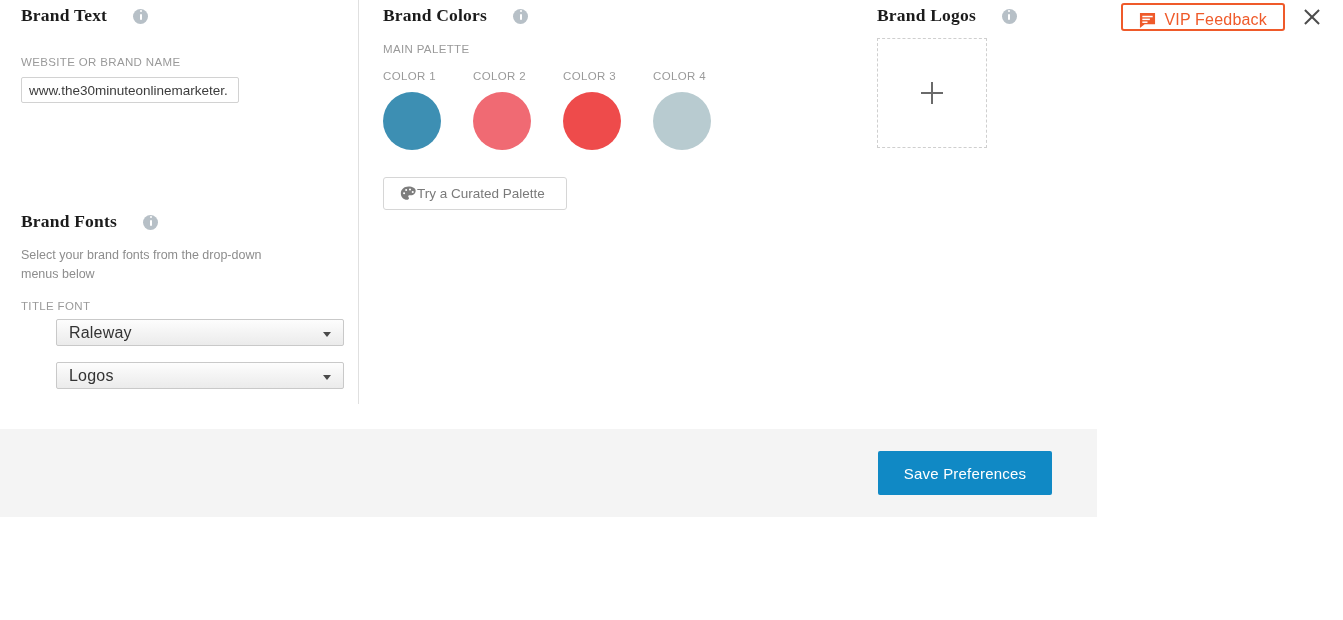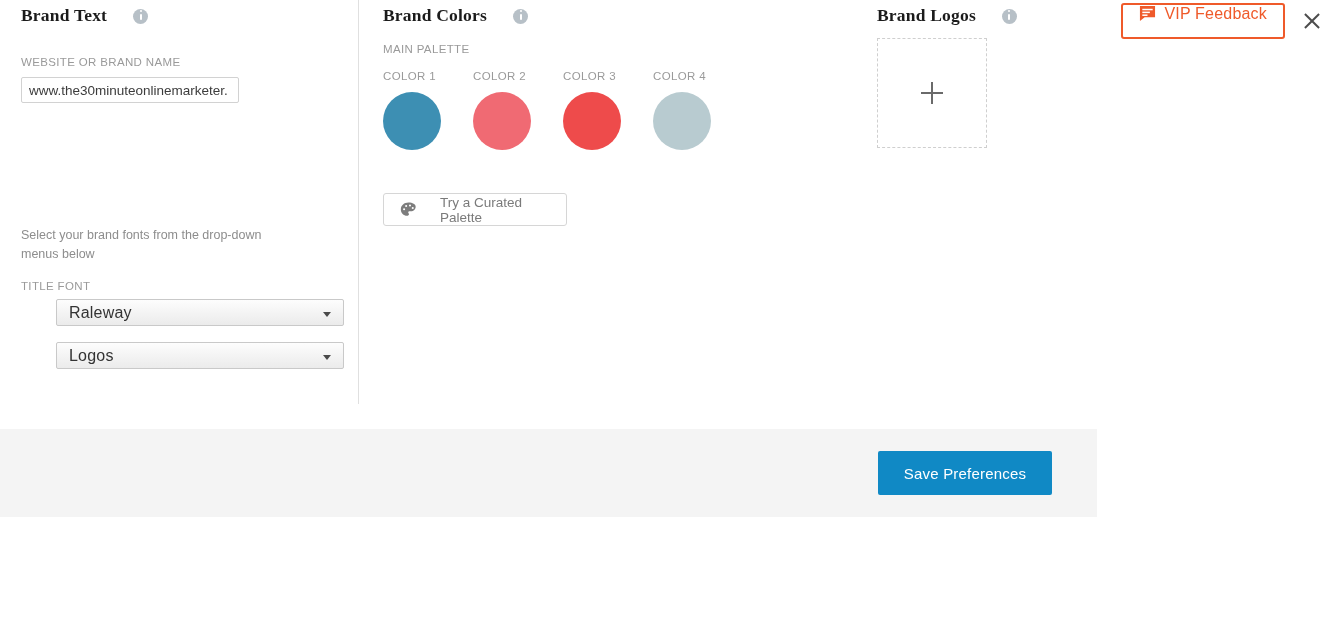--- a/index.html
+++ b/index.html
@@ -197,30 +197,30 @@
     display: block;
   }
   .swatch-dot {
     margin-top: 10px;
     width: 58px;
     height: 58px;
     border-radius: 50%;
     cursor: pointer;
   }
   .curated-btn {
-    margin-top: 43px;
+    margin-top: 27px;
     width: 184px;
     height: 33px;
     box-sizing: border-box;
     border: 1px solid #d6d6d6;
     border-radius: 3px;
     background: #ffffff;
     display: flex;
     align-items: center;
-    gap: 23px;
+    gap: 0;
     padding-left: 16px;
     cursor: pointer;
   }
   .curated-btn .label {
     font-size: 13.5px;
     color: #7a7a7a;
   }
   .palette-icon {
     width: 17px;
     height: 15px;
@@ -268,27 +268,27 @@
   
   .feedback-wrap {
     position: absolute;
     right: 18px;
     top: 3px;
     display: flex;
     align-items: center;
     gap: 14px;
   }
   .vip-btn {
-    height: 36px;
+    height: 28px;
     box-sizing: border-box;
     border: 2px solid #ef5a2a;
     border-radius: 3px;
     background: #ffffff;
     display: flex;
-    align-items: flex-start;
+    align-items: flex-end;
     gap: 8px;
     padding: 0 16px;
     cursor: pointer;
   }
   .vip-btn .label {
     font-size: 16px;
     color: #ef5a2a;
     letter-spacing: 0.2px;
   }
   .comment-icon { width: 17px; height: 17px; display: block; flex: none; }
@@ -352,20 +352,26 @@
         <span class="section-title">Brand Text</span>
         <span class="info-icon">
             <i></i>
           </span>
       </div>
       <span class="field-label">WEBSITE OR BRAND NAME</span>
       <input class="brand-name-input" type="text" value="www.the30minuteonlinemarketer." style="">
     </div>
 
     <div class="col-brand-fonts">
+      <div class="section-head">
+        <span class="section-title">Brand Fonts</span>
+        <span class="info-icon">
+            <i></i>
+          </span>
+      </div>
       <div class="fonts-desc">Select your brand fonts from the drop-down menus below</div>
 
       <div class="font-group">
         <span class="field-label">TITLE FONT</span>
         <div class="select-box">
           <span class="select-value">Raleway</span>
           <span class="select-caret"></span>
         </div>
       </div>
 

